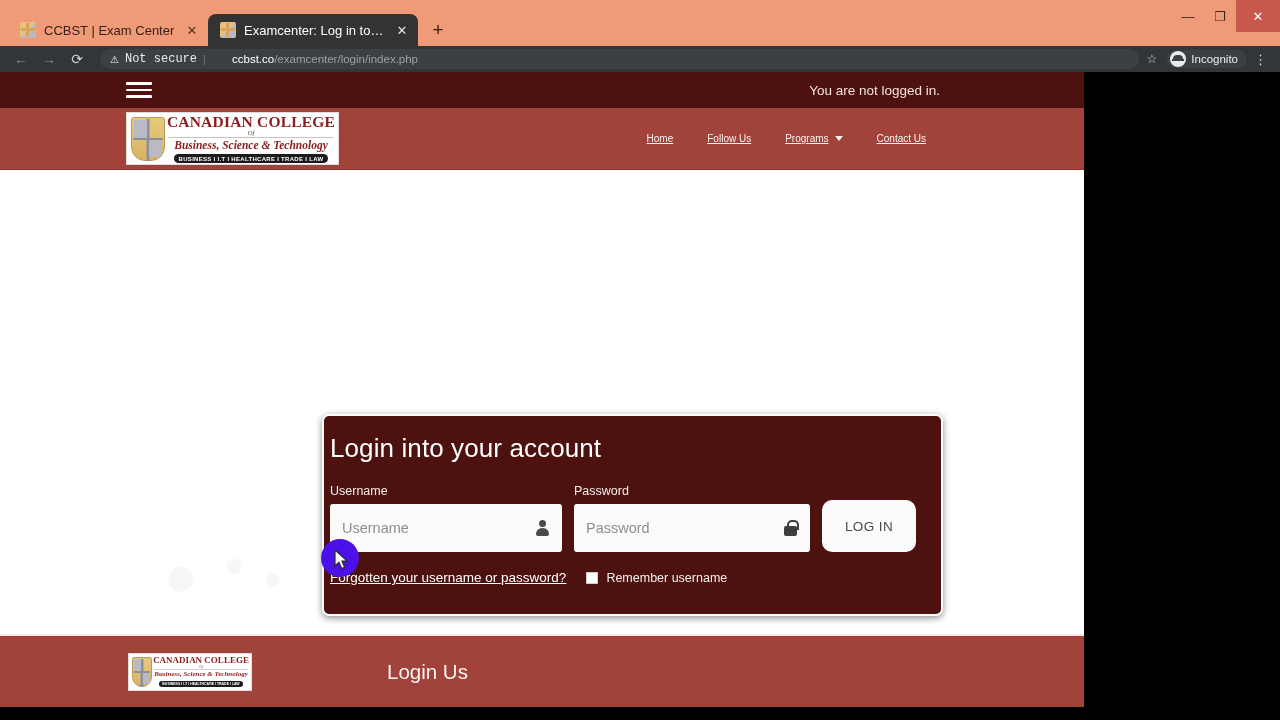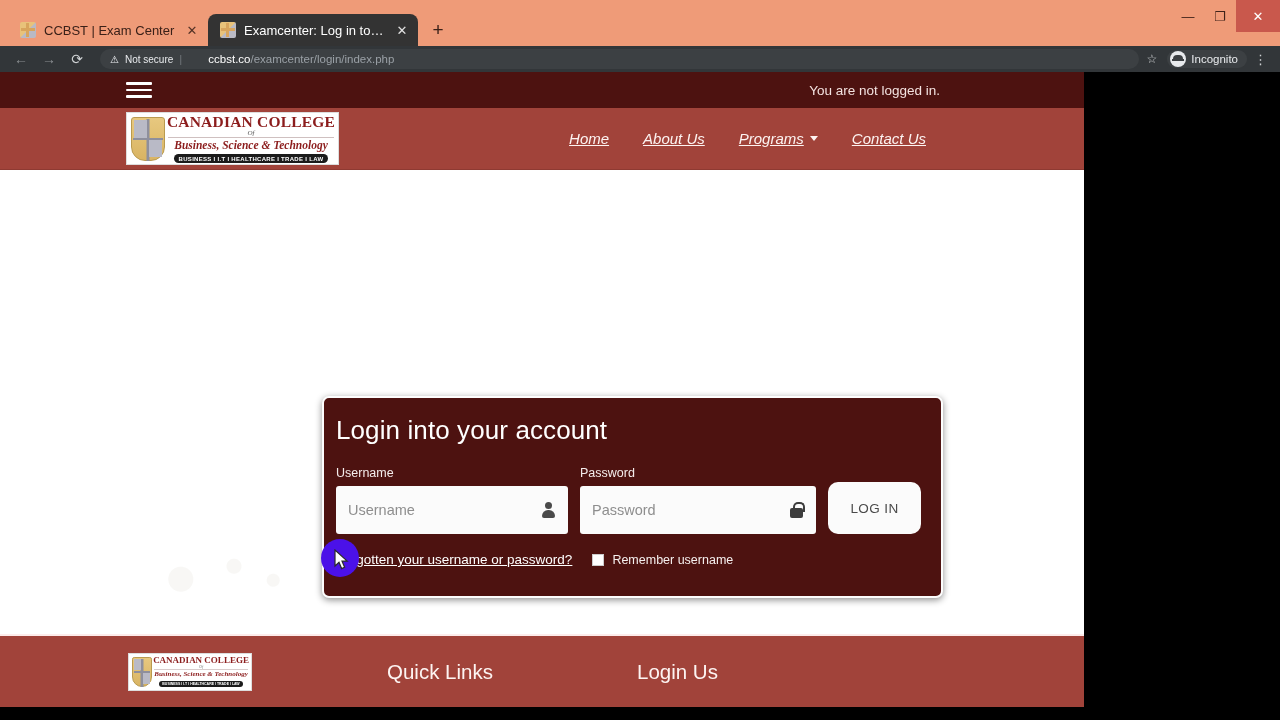--- a/index.html
+++ b/index.html
@@ -100,21 +100,21 @@
     background: #3c4043;
     border-radius: 11px;
     display: flex; align-items: center;
     padding: 0 10px;
     margin-left: 8px;
     font-size: 11.5px;
     color: #e8eaed;
     gap: 6px;
   }
   .warn-icon { font-size: 10px; color: #e8eaed; }
-  .notsecure { color: #e8eaed; font-size: 10px; }
+  .notsecure { color: #e8eaed; font-size: 12px; font-family: Liberation Mono, monospace; }
   .omni-sep { color: #6f7479; }
   .url-host { color: #ffffff; padding-left: 20px; }
   .url-path { color: #9aa0a6; }
   .star { color: #cfd2d4; font-size: 12px; padding: 0 6px; }
   .incognito-pill {
     display: flex; align-items: center; gap: 5px;
     background: #3c4043; border-radius: 10px;
     padding: 1px 9px 1px 3px;
     margin-left: 2px;
   }
@@ -192,51 +192,50 @@
   .l2 { font-family: "Liberation Serif", serif; font-style: italic; color: #555; font-size: 7px; line-height: 1; }
   .l3 { font-family: "Liberation Serif", serif; font-weight: bold; font-style: italic; color: #8c1d1d; font-size: 11.5px; line-height: 1.25; white-space: nowrap; border-top: 1px solid #cfc0c0; width: 100%; text-align:center; }
   .l4 {
     background: #1b1b1b; color: #fff;
     font-size: 6px; font-weight: bold; letter-spacing: .3px;
     padding: 1.5px 5px; border-radius: 7px; margin-top: 1.5px;
     white-space: nowrap;
   }
   .navlinks { display: flex; align-items: center; gap: 34px; }
   .navlink {
-    color: #fdf3f1; font-size: 15px;
+    color: #fdf3f1; font-size: 10px;
     display: flex; align-items: center; gap: 6px;
     white-space: nowrap;
-    font-style: italic;
   }
   .caret {
     width: 0; height: 0;
     border-left: 4px solid transparent;
     border-right: 4px solid transparent;
     border-top: 5px solid #fdf3f1;
   }
 
   
   .content { position: relative; height: 406px; background: #fff; }
   .ghost {
     position: absolute; left: 150px; top: 378px;
     width: 140px; height: 52px;
     opacity: 0.045;
     background: radial-gradient(circle at 22% 60%, #6b5a2a 0 12px, transparent 13px),
                 radial-gradient(circle at 60% 35%, #6b5a2a 0 7px, transparent 8px),
                 radial-gradient(circle at 88% 62%, #6b5a2a 0 6px, transparent 7px);
   }
   .login-card {
     position: absolute;
-    left: 322px; top: 226px;
+    left: 322px; top: 244px;
     width: 621px; height: 202px;
     background: #4d1210;
     border-radius: 7px;
     border: 2px solid #fdfdfd;
     box-shadow: 0 2px 7px rgba(0,0,0,.45);
-    padding: 17px 20px 0 12px;
+    padding: 17px 20px 0 6px;
   }
   .card-title {
     color: #ffffff;
     font-size: 26px;
     font-weight: 400;
     letter-spacing: .1px;
   }
   .fields { display: flex; align-items: flex-end; gap: 12px; margin-top: 20px; }
   .field-group { display: flex; flex-direction: column; }
   .field-label { color: #f4eceb; font-size: 12.5px; margin-bottom: 6px; }
@@ -410,21 +409,21 @@
           <div class="l2">Of</div>
           <div class="l3">Business, Science &amp; Technology</div>
           <div class="l4">BUSINESS I I.T I HEALTHCARE I TRADE I LAW</div>
         </div>
       </div>
       <div class="navlinks">
         <a class="navlink" href="#">
             <span>Home</span>
           </a>
         <a class="navlink" href="#">
-            <span>About Us</span>
+            <span>Follow Us</span>
           </a>
         <a class="navlink" href="#">
             <span>Programs</span>
             <span class="caret"></span>
           </a>
         <a class="navlink" href="#">
             <span>Contact Us</span>
           </a>
       </div>
     </div>
@@ -477,20 +476,19 @@
           <span class="q q4" style="width:7px;height:11px;right:1px;bottom:2px;"></span>
         </div>
         <div class="logo-txt">
           <div class="fl1">CANADIAN COLLEGE</div>
           <div class="fl2">Of</div>
           <div class="fl3">Business, Science &amp; Technology</div>
           <div class="fl4">BUSINESS I I.T I HEALTHCARE I TRADE I LAW</div>
         </div>
       </div>
       <div class="fcols">
-        <div class="fcol c1">Quick Links</div>
         <div class="fcol c2">Login Us</div>
       </div>
     </div>
 
     <div class="blackbar"></div>
   </div>
 </div>
 
 </body></html>

